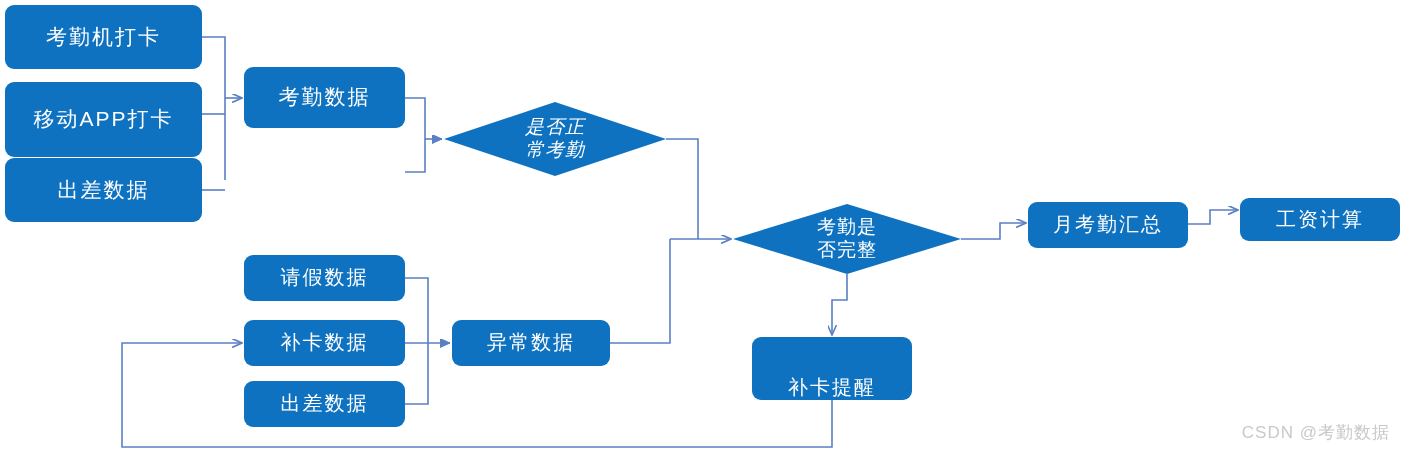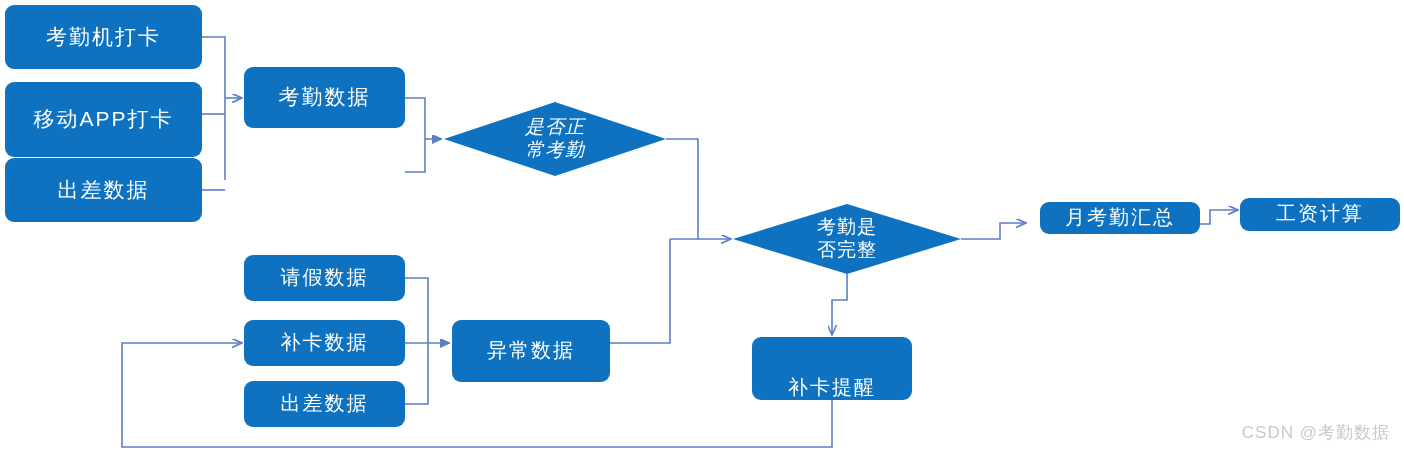--- a/index.html
+++ b/index.html
@@ -152,33 +152,33 @@
   </div>
 
   <div class="node box small" style="left:244px;top:255px;width:161px;height:46px;">
     <span>请假数据</span>
   </div>
 
   <div class="node box small" style="left:244px;top:381px;width:161px;height:46px;">
     <span>出差数据</span>
   </div>
 
-  <div class="node box small" style="left:452px;top:320px;width:158px;height:62px;">
+  <div class="node box small" style="left:452px;top:320px;width:158px;height:46px;">
     <span>异常数据</span>
   </div>
 
   <div class="node box small" style="left:752px;top:337px;width:160px;height:63px;align-items:flex-end;">
     <span>补卡提醒</span>
   </div>
 
-  <div class="node box small" style="left:1028px;top:202px;width:160px;height:32px;margin-left:12px;">
+  <div class="node box small" style="left:1028px;top:202px;width:160px;height:46px;">
     <span>月考勤汇总</span>
   </div>
 
-  <div class="node box small" style="left:1240px;top:198px;width:160px;height:33px;font-family:Liberation Mono, monospace;">
+  <div class="node box small" style="left:1240px;top:198px;width:160px;height:43px;">
     <span>工资计算</span>
   </div>
 
   <div class="diamond" style="left:444px;top:102px;width:222px;height:74px;font-style:italic;">
     <div class="shape"></div>
     <div class="dlabel">是否正
 常考勤</div>
   </div>
 
   <div class="diamond" style="left:733px;top:204px;width:228px;height:70px;">

